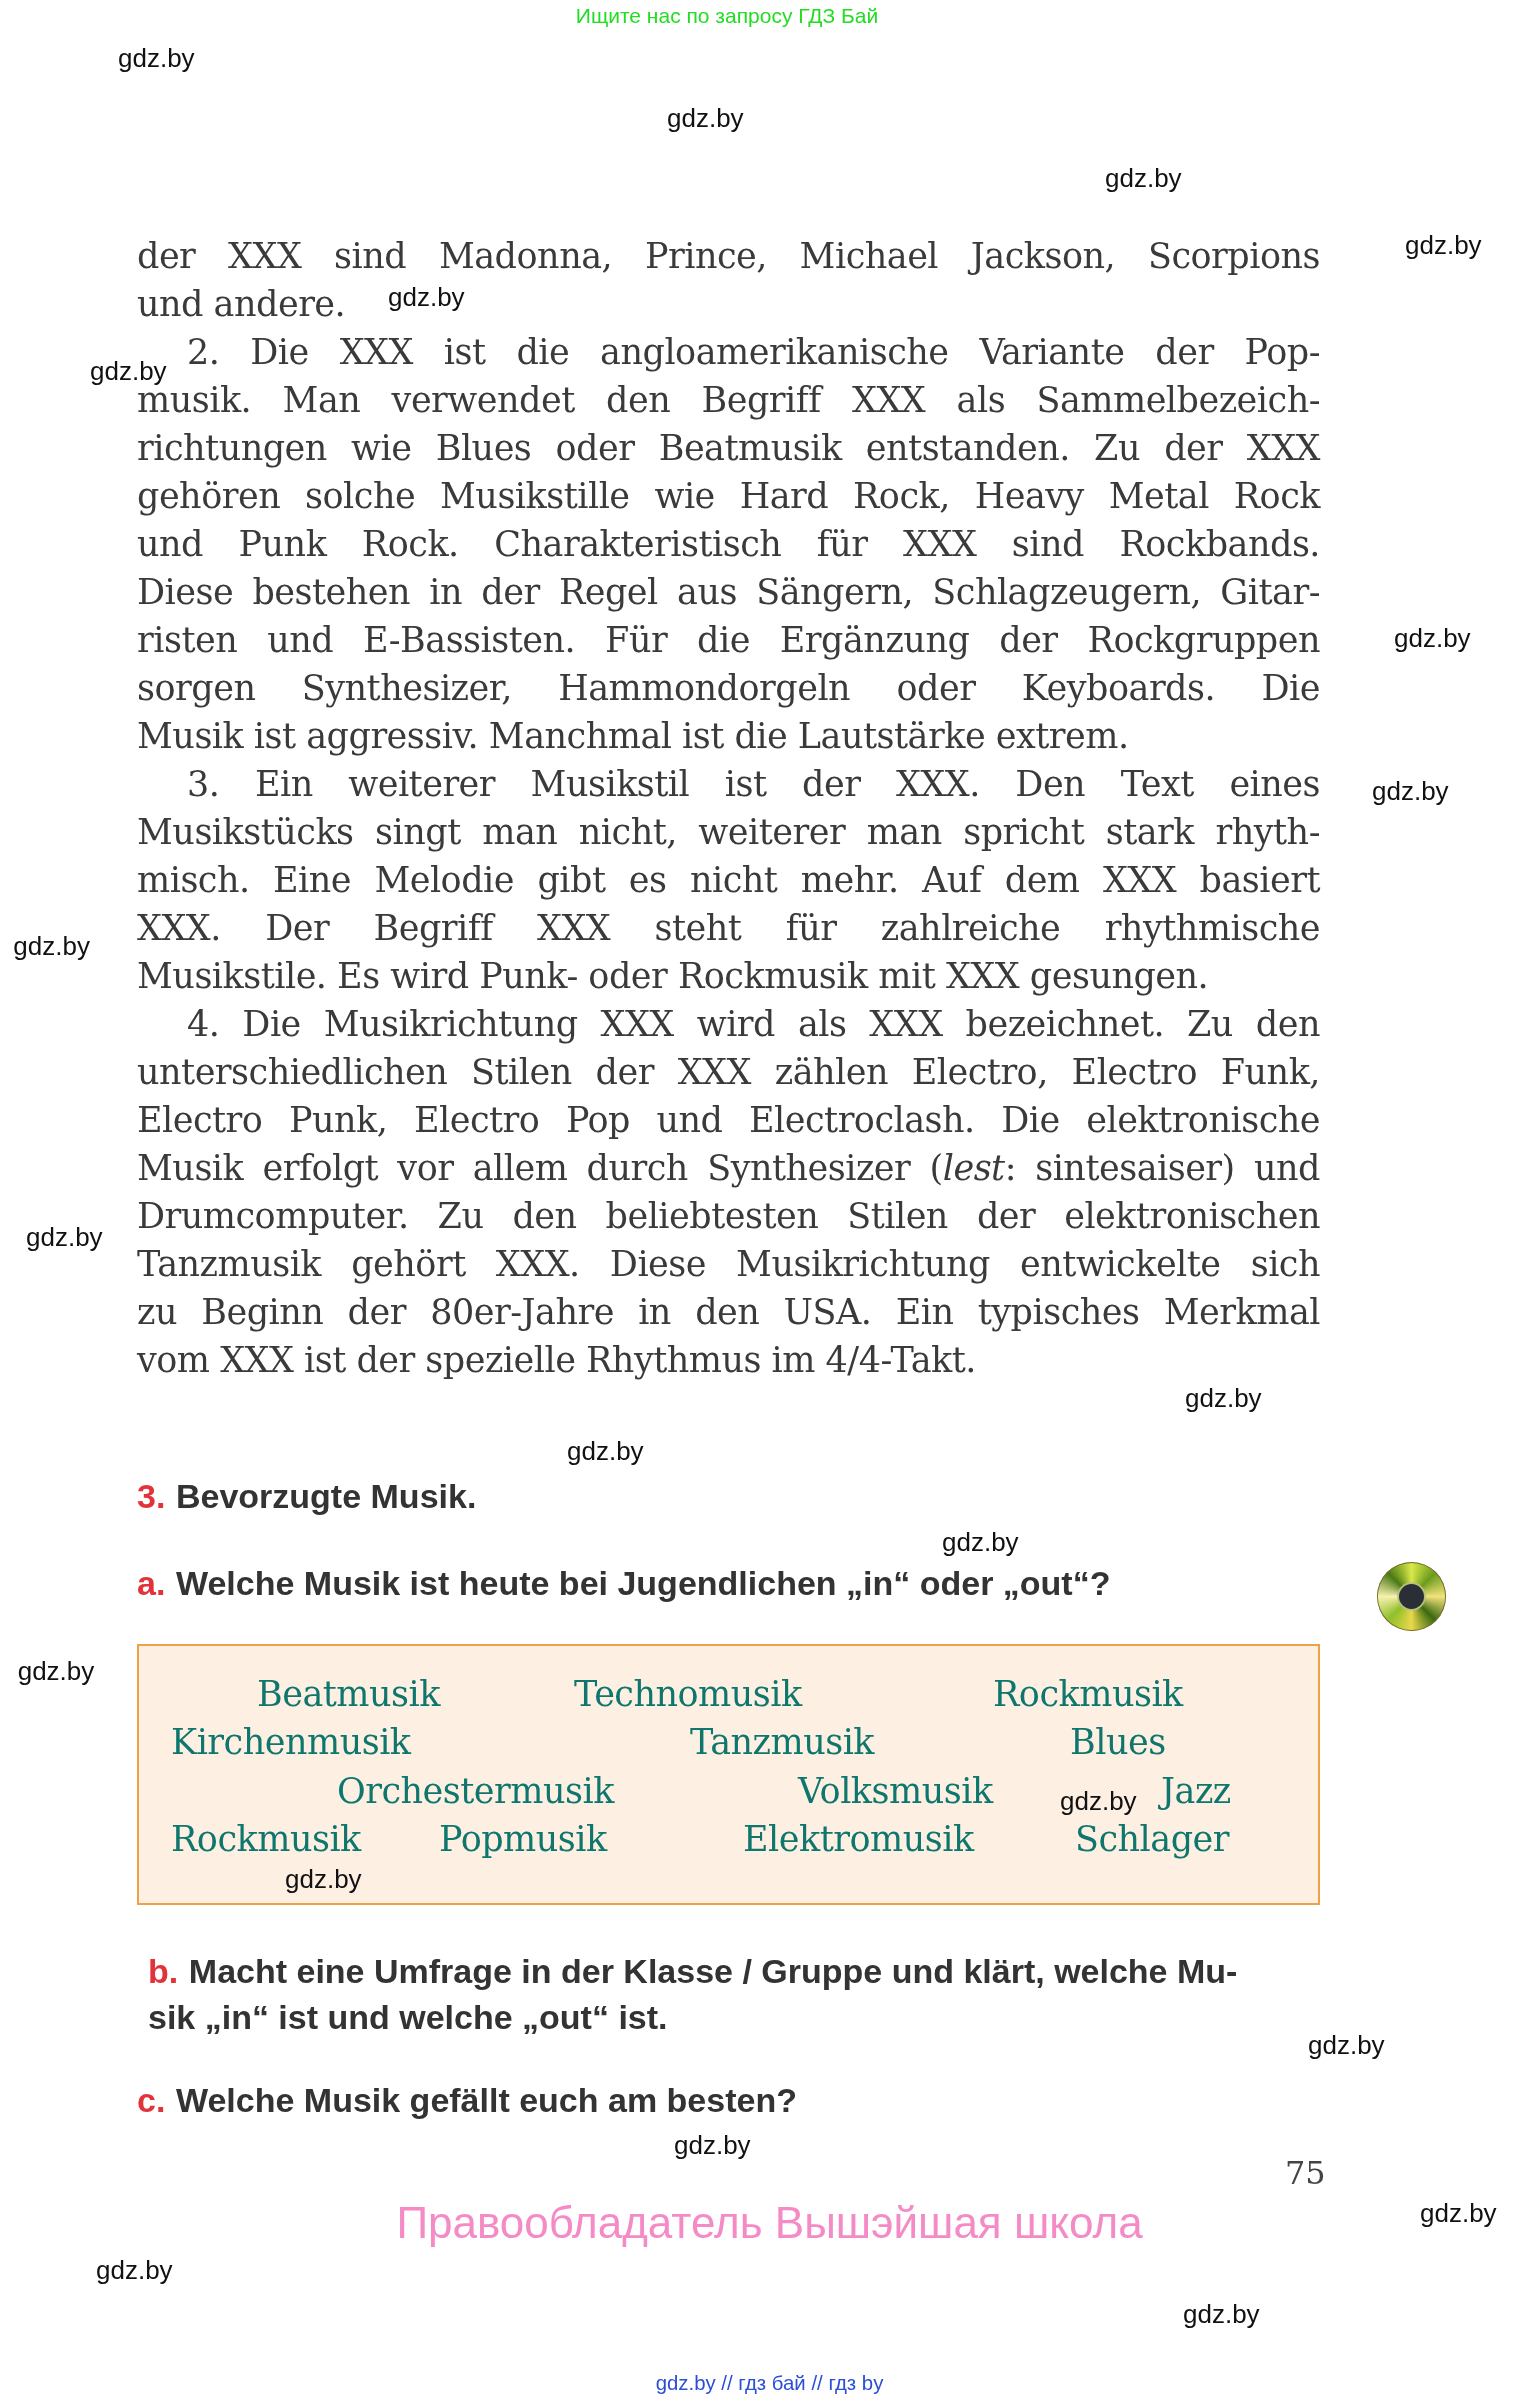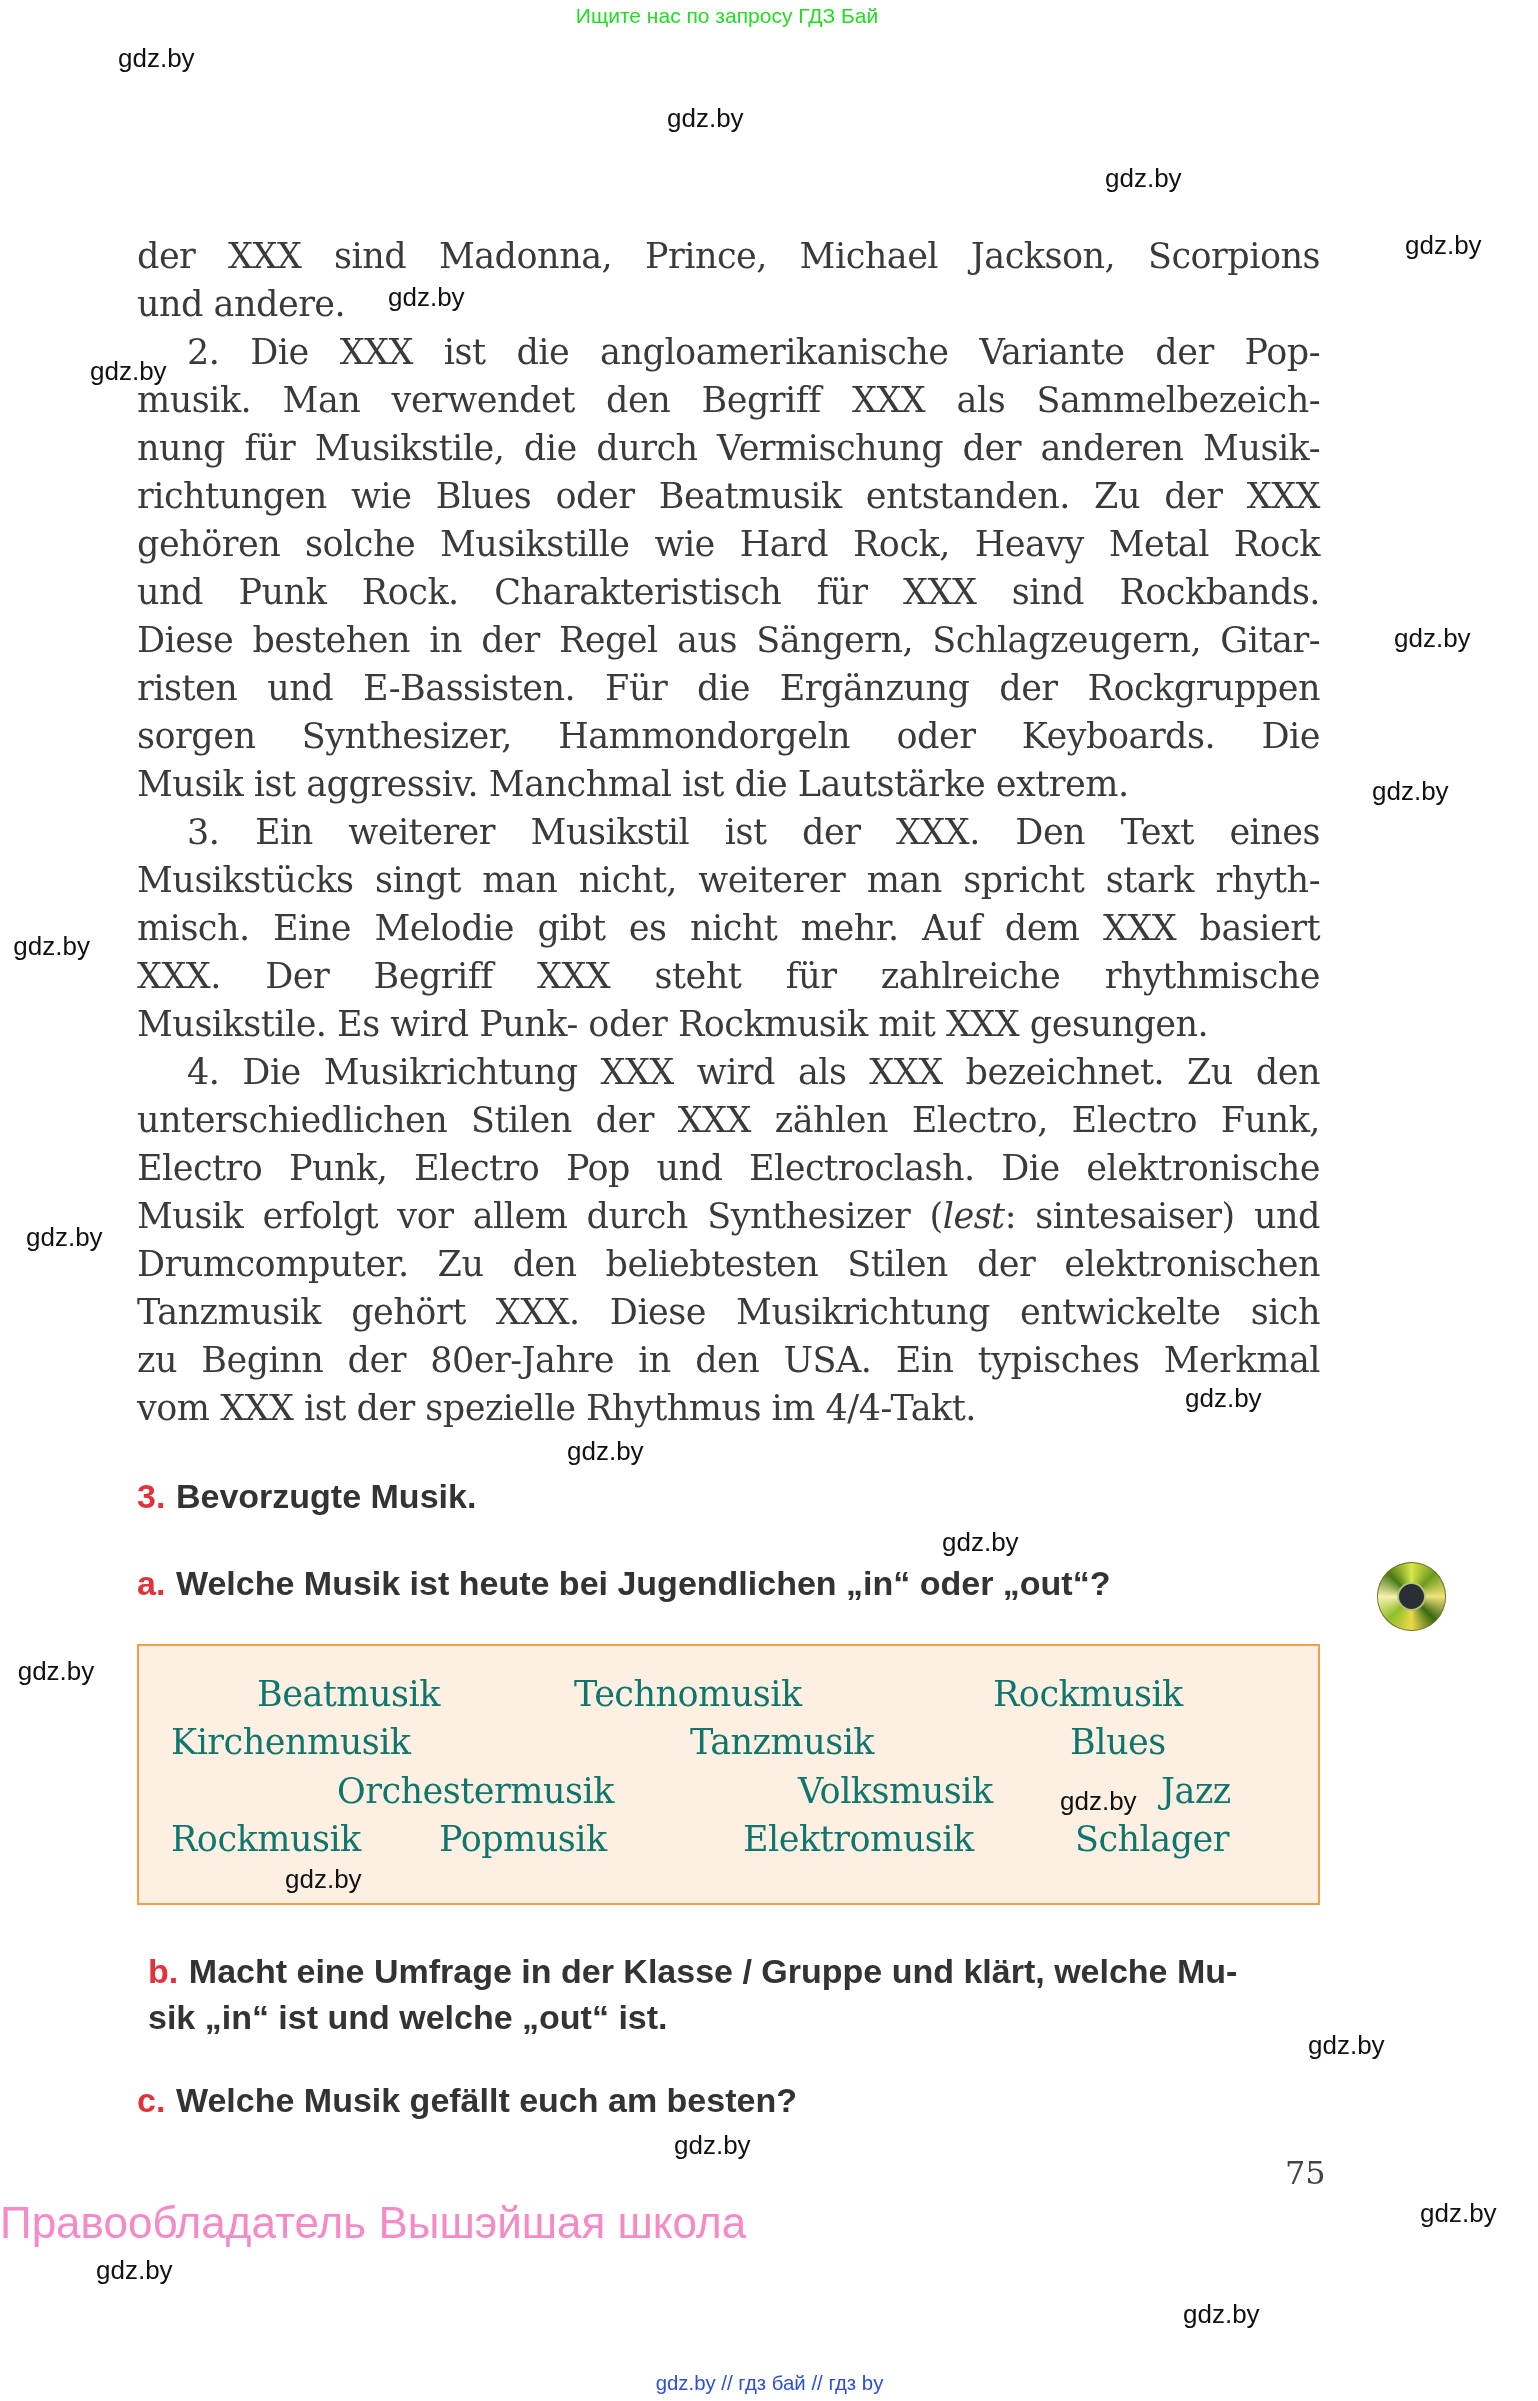--- a/index.html
+++ b/index.html
@@ -32,21 +32,21 @@
     border: 2.7px solid #f1a04a; background: #fdf0e3;
   }
   .word {
     position: absolute; font-family: "DejaVu Serif", serif; font-size: 35px; color: #0f766e;
     white-space: nowrap; letter-spacing: -0.5px;
   }
   .page-num {
     font-family: "DejaVu Serif", serif; font-size: 32px; color: #444444;
   }
   .copyright {
-    top: 2198px; left: 0; width: 1539px; text-align: left;
+    top: 2198px; left: 0; width: 1539px; text-align: center;
     font-family: "Liberation Sans", sans-serif; font-size: 44px; color: #f48bc6;
   }
   .footer-link {
     top: 2372px; left: 0; width: 1539px; text-align: center;
     font-family: "Liberation Sans", sans-serif; font-size: 20.4px; color: #2b4fd6;
   }
   .cd-icon {
     left: 1377px; top: 1562px; width: 69px; height: 69px; border-radius: 50%;
     background: conic-gradient(from 0deg, #d9e84a, #6b9b1c, #f2e27a, #3a6a10, #e8d84a, #8fbf2a, #f7f1b0, #4a7a14, #d9e84a);
     box-shadow: 0 0 0 0.9px #7a6a30 inset;
@@ -59,21 +59,20 @@
 </head>
 <body>
 
 <div class="abs top-banner">Ищите нас по запросу ГДЗ Бай</div>
 
 <div class="abs body-text" id="body-text" style="top: 232px;">
     <span class="line">der XXX sind Madonna, Prince, Michael Jackson, Scorpions</span>
     <span class="line last">und andere.</span>
     <span class="line indent">2. Die XXX ist die angloamerikanische Variante der Pop-</span>
     <span class="line">musik. Man verwendet den Begriff XXX als Sammelbezeich-</span>
-    <span class="line">nung für Musikstile, die durch Vermischung der anderen Musik-</span>
     <span class="line">richtungen wie Blues oder Beatmusik entstanden. Zu der XXX</span>
     <span class="line">gehören solche Musikstille wie Hard Rock, Heavy Metal Rock</span>
     <span class="line">und Punk Rock. Charakteristisch für XXX sind Rockbands.</span>
     <span class="line">Diese bestehen in der Regel aus Sängern, Schlagzeugern, Gitar-</span>
     <span class="line">risten und E-Bassisten. Für die Ergänzung der Rockgruppen</span>
     <span class="line">sorgen Synthesizer, Hammondorgeln oder Keyboards. Die</span>
     <span class="line last">Musik ist aggressiv. Manchmal ist die Lautstärke extrem.</span>
     <span class="line indent">3. Ein weiterer Musikstil ist der XXX. Den Text eines</span>
     <span class="line">Musikstücks singt man nicht, weiterer man spricht stark rhyth-</span>
     <span class="line">misch. Eine Melodie gibt es nicht mehr. Auf dem XXX basiert</span>

